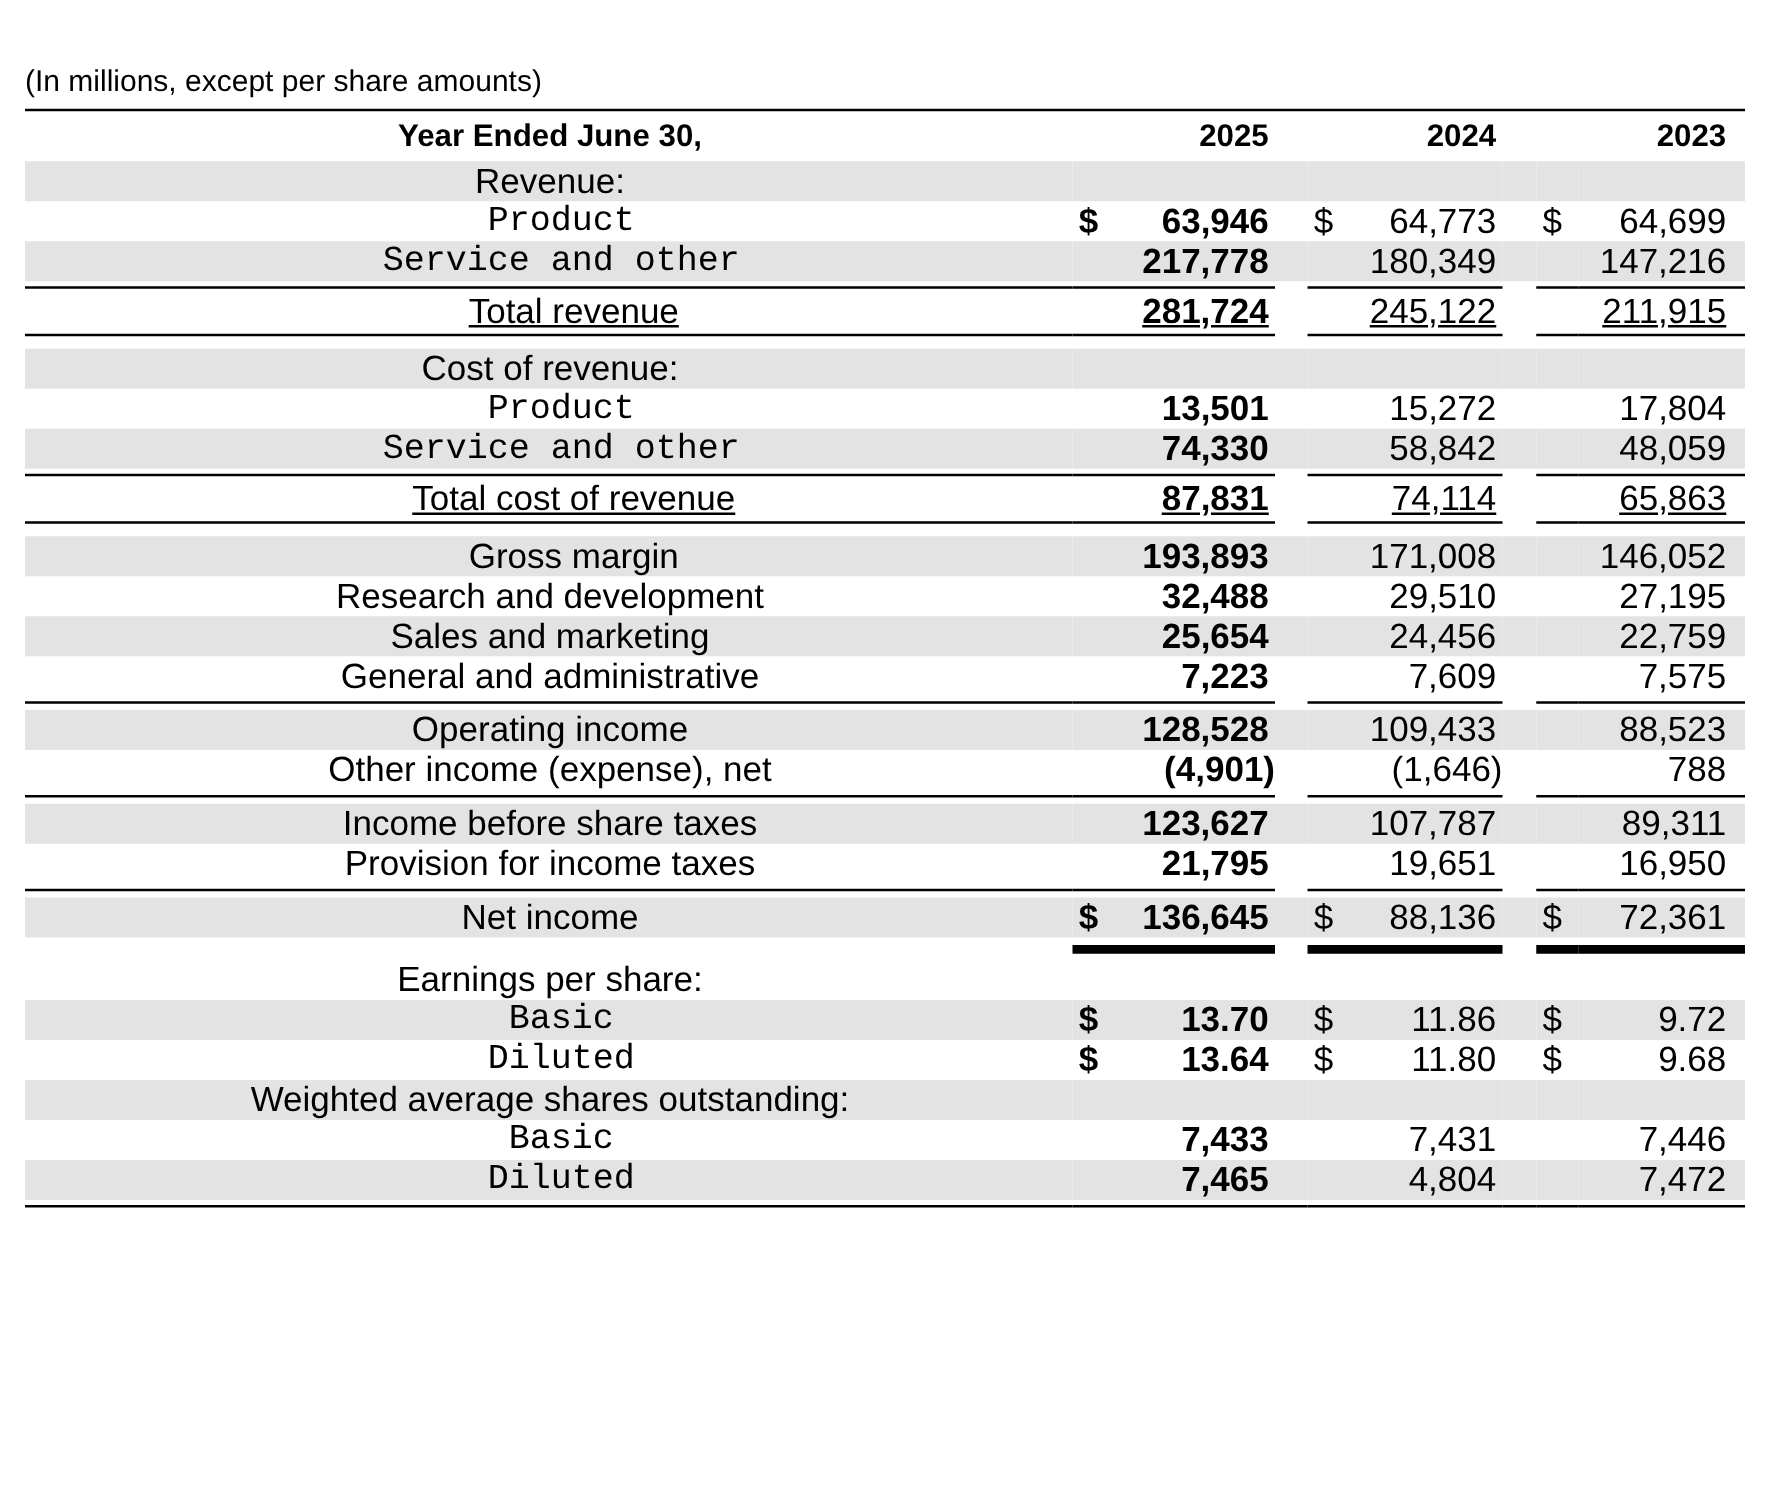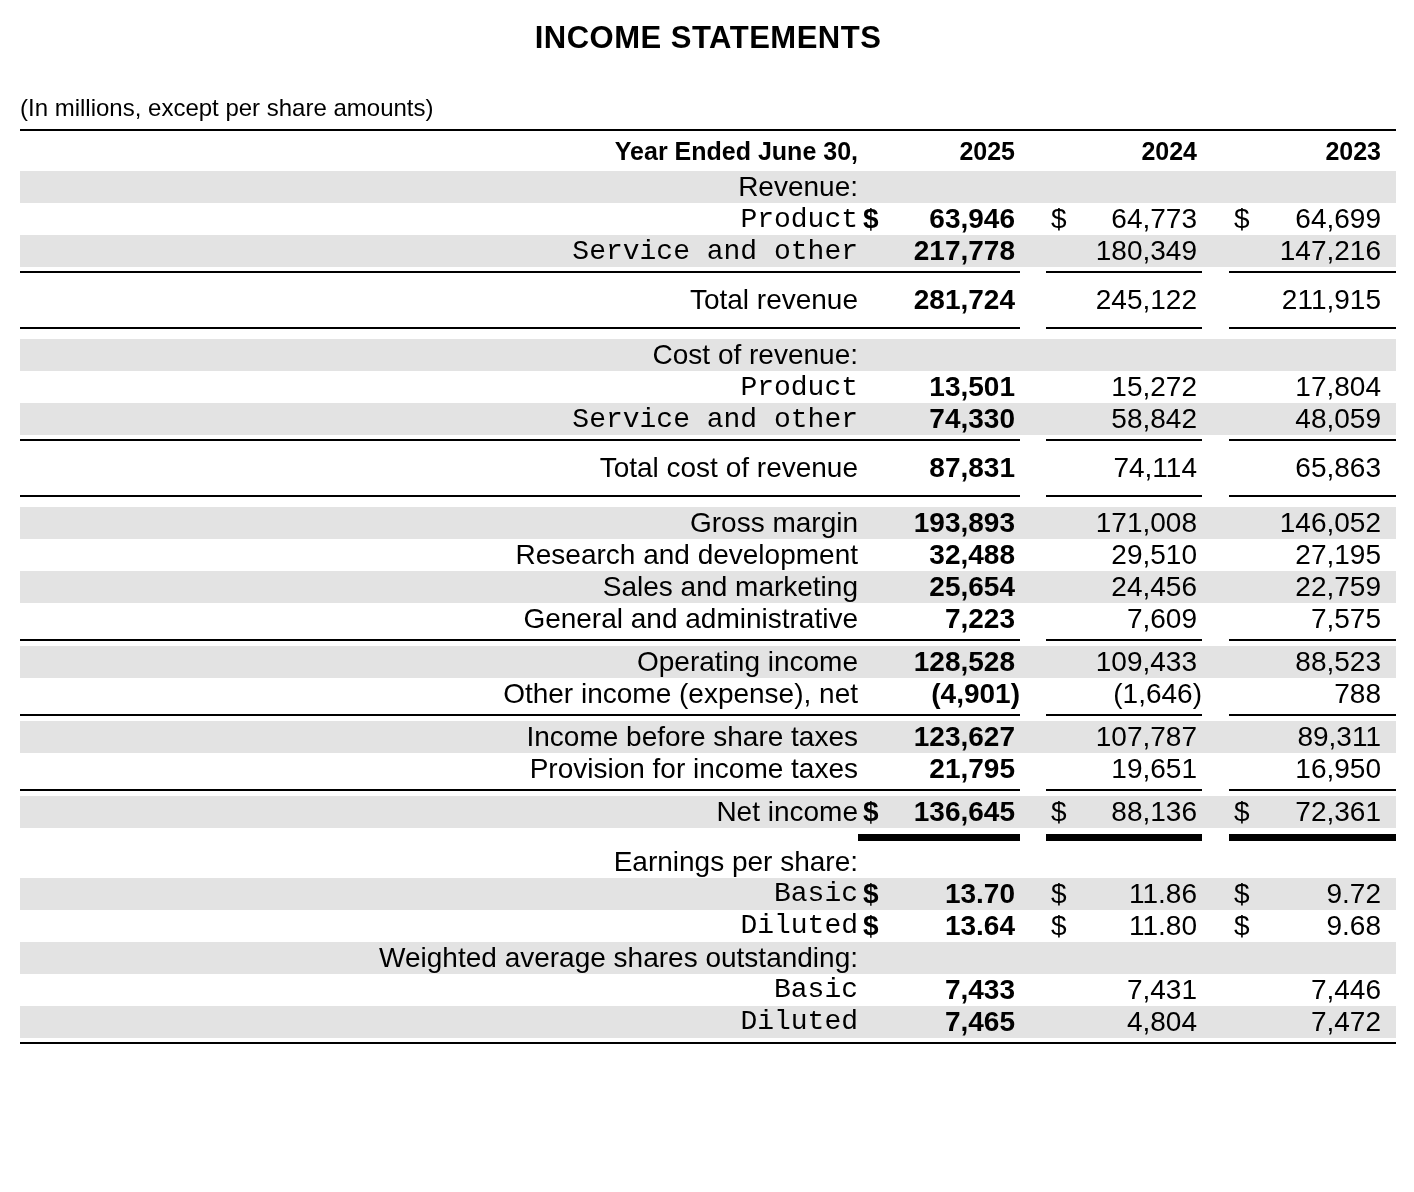--- a/index.html
+++ b/index.html
@@ -14,24 +14,24 @@
   .subtitle { margin: 38px 0 0 0; font-size: 24px; font-weight: normal; }
   .toprule { height: 0; border-bottom: 2px solid var(--ink); margin-top: 7px; }
 
   table { border-collapse: collapse; table-layout: fixed; width: 1376px; }
   td { padding: 0; margin: 0; vertical-align: middle; font-size: 28px; white-space: nowrap; overflow: visible; }
 
   tr.hdr { height: 40px; }
   tr.hdr td { font-size: 25px; font-weight: bold; }
 
   tr.r { height: 27px; }
-  tr.tot { height: 56px; }
+  tr.tot { height: 38px; text-decoration: underline; }
   .sh { background: var(--shade); }
 
-  .lbl { text-align: right; }
+  .lbl { text-align: center; }
   .ind0 { padding-left: 2px; }
   .ind1 { padding-left: 20px; font-family: Liberation Mono, monospace; }
   .ind2 { padding-left: 40px; }
   .d { text-align: left; padding-left: 5px; }
   .v { text-align: right; padding-right: 5px; }
   .v.last { padding-right: 15px; }
   .v.pn { padding-right: 0; }
   .b { font-weight: bold; }
 
   tr.rl { height: 5px; }
@@ -40,21 +40,20 @@
   tr.rlb .seg { border-top: 2px solid var(--ink); }
   tr.thick { height: 0; }
   tr.thick .bar { border-bottom: 7px solid var(--ink); }
   tr.botrule td { height: 0; border-top: 2px solid var(--ink); }
   tr.gaprow td { font-size: 0; line-height: 0; }
 </style>
 </head>
 <body>
 
 <div class="doc">
-  <h1 class="title">INCOME STATEMENTS</h1>
   <div class="subtitle">(In millions, except per share amounts)</div>
   <div class="toprule"></div>
 
   <table>
     <colgroup>
       <col style="width:838px">
         <col style="width:34px">
         <col style="width:128px">
       <col style="width:26px">
         <col style="width:34px">

